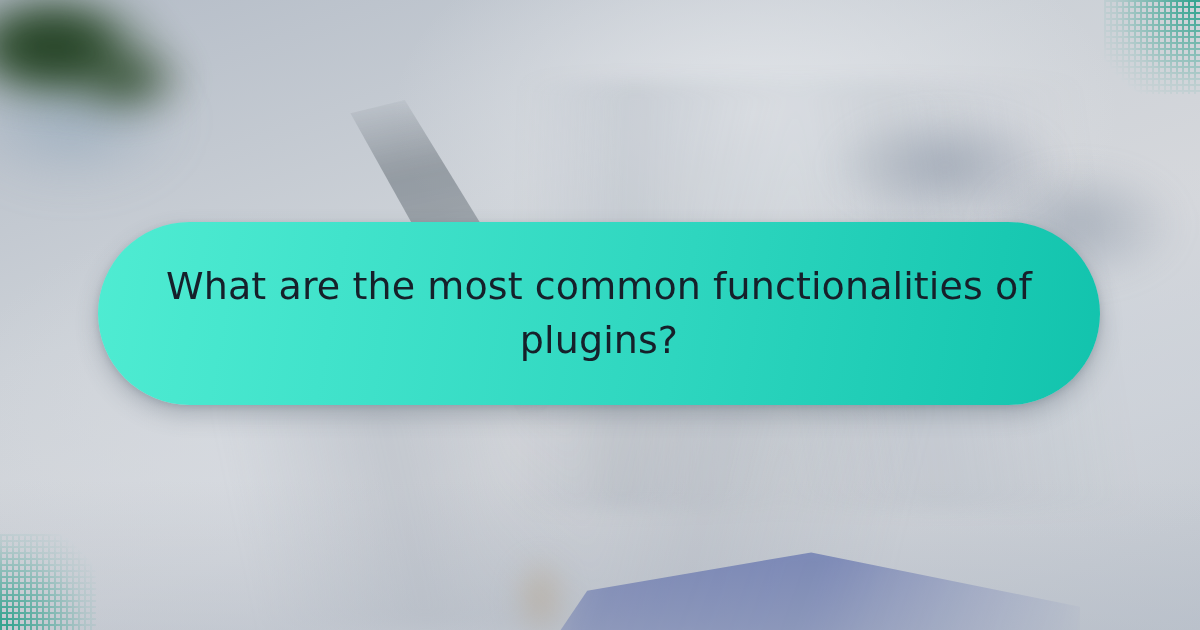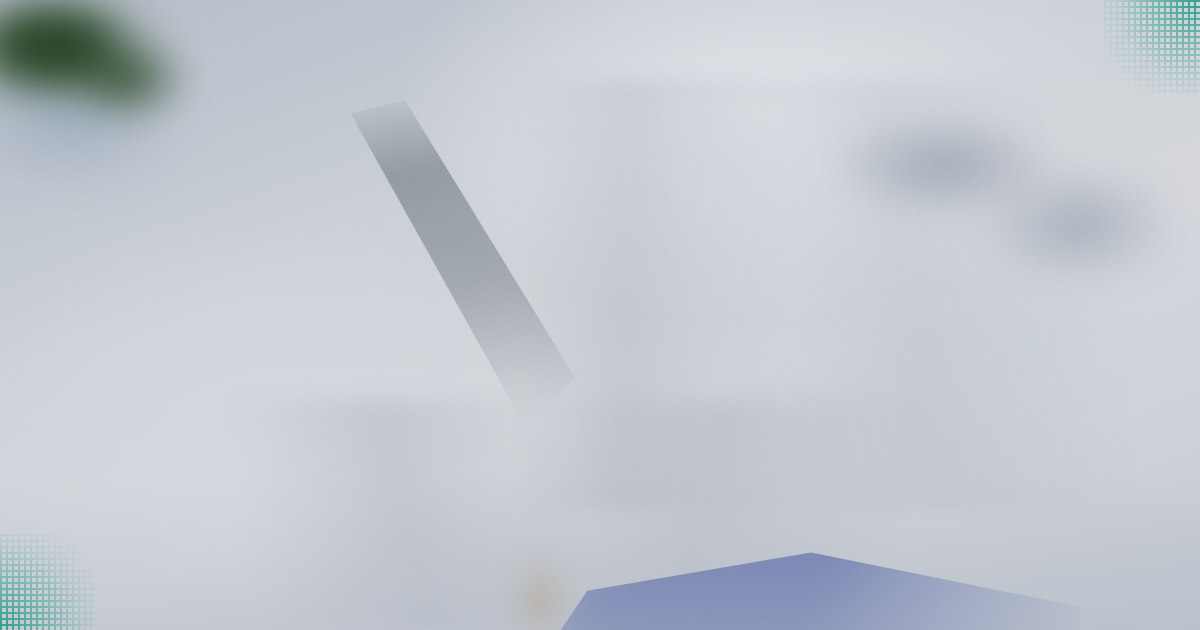--- a/index.html
+++ b/index.html
@@ -221,14 +221,17 @@
   <div class="bg-layer" id="bg-softblob-a"></div>
   <div class="bg-layer" id="bg-softblob-b"></div>
   <div class="bg-layer" id="bg-grid"></div>
   <div class="bg-layer" id="bg-tan"></div>
   <div class="bg-layer" id="bg-blue-object"></div>
   <div class="bg-layer" id="bg-bottom-fade"></div>
 
   <div class="dot-pattern" id="dots-top-right"></div>
   <div class="dot-pattern" id="dots-bottom-left"></div>
 
+  <div id="question-pill">
+    <p id="question-text">What are the most common functionalities of plugins?</p>
+  </div>
 
 </div>
 
 </body></html>

